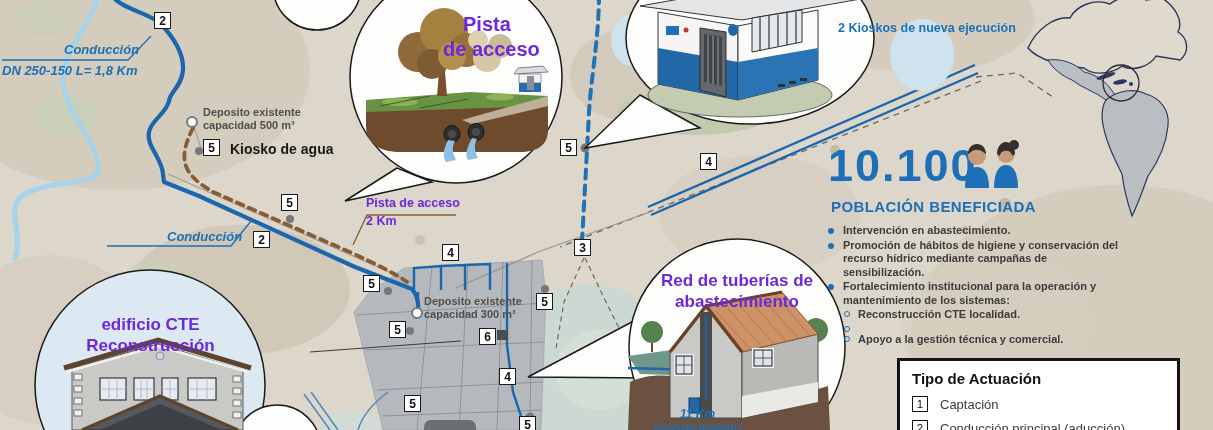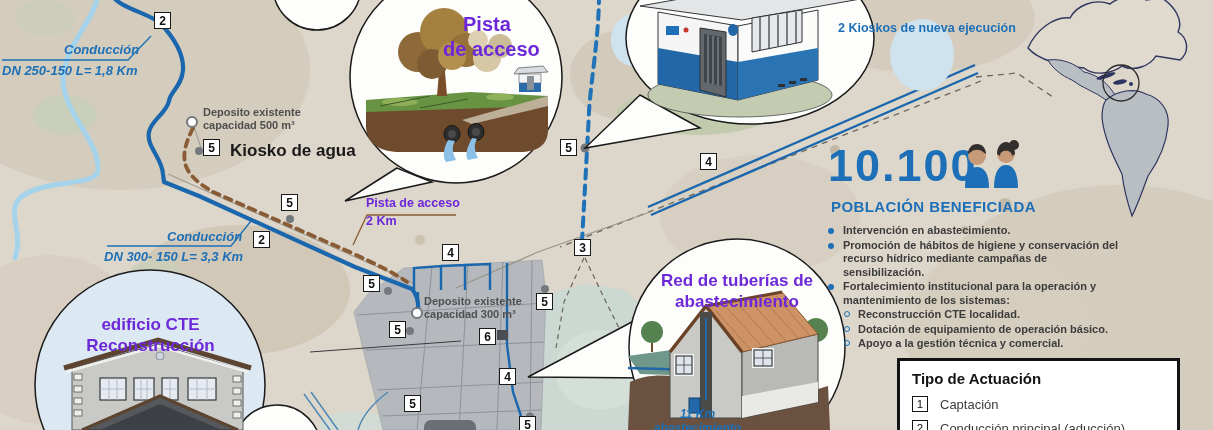--- a/index.html
+++ b/index.html
@@ -267,32 +267,31 @@
     <ellipse cx="102" cy="86" rx="7" ry="2.4" fill="#2e3560" transform="rotate(-10 102 86)"></ellipse>
     <circle cx="113" cy="88" r="2" fill="#2e3560"></circle>
     <circle cx="103" cy="87" r="18" fill="none" stroke="#2b2b2b" stroke-width="1.3"></circle>
   </g>
 </svg>
 
 <div class="lbl blue" style="left:64px;top:42px;font-size:13px;">Conducción</div>
 <div class="lbl blue" style="left:2px;top:63px;font-size:13px;">DN 250-150 L= 1,8 Km</div>
 
 <div class="lbl blue" style="left:167px;top:229px;font-size:13px;">Conducción</div>
-<div class="lbl blue" style="left:104px;top:249px;font-size:13px;">DN 300- 150 L= 3,3 Km</div>
 
 <div class="lbl grayt" style="left:203px;top:106px;font-size:11px;">
   <div>Deposito existente</div>
       <div>capacidad 500 m³</div>
 </div>
 <div class="lbl grayt" style="left:424px;top:295px;font-size:11px;">
   <div>Deposito existente</div>
       <div>capacidad 300 m³</div>
 </div>
 
-<div class="lbl blackt" style="left:230px;top:141px;font-size:17px;">Kiosko de agua</div>
+<div class="lbl blackt" style="left:230px;top:141px;font-size:14px;">Kiosko de agua</div>
 
 <div class="lbl brown" style="left:366px;top:196px;font-size:12.5px;">
   <div>Pista de acceso</div>
   <div style="margin-top:3px;">2 Km</div>
 </div>
 
 <div class="bubble-title" style="left:443px;top:12px;font-size:20px;text-align:left;">
   <div style="margin-left:20px;">Pista</div>
   <div>de acceso</div>
 </div>
@@ -342,21 +341,20 @@
   <div class="b-item">
     <span class="dot"></span>
     <span>Fortalecimiento institucional para la operación y mantenimiento de los sistemas:</span>
   </div>
   <div class="b-item sub">
     <span class="ring"></span>
     <span>Reconstrucción CTE localidad.</span>
   </div>
   <div class="b-item sub">
     <span class="ring"></span>
-    <span>Dotación de equipamiento de operación básico.</span>
   </div>
   <div class="b-item sub">
     <span class="ring"></span>
     <span>Apoyo a la gestión técnica y comercial.</span>
   </div>
 </div>
 
 <div id="legend">
   <div class="legend-title">Tipo de Actuación</div>
   <div class="legend-row">

